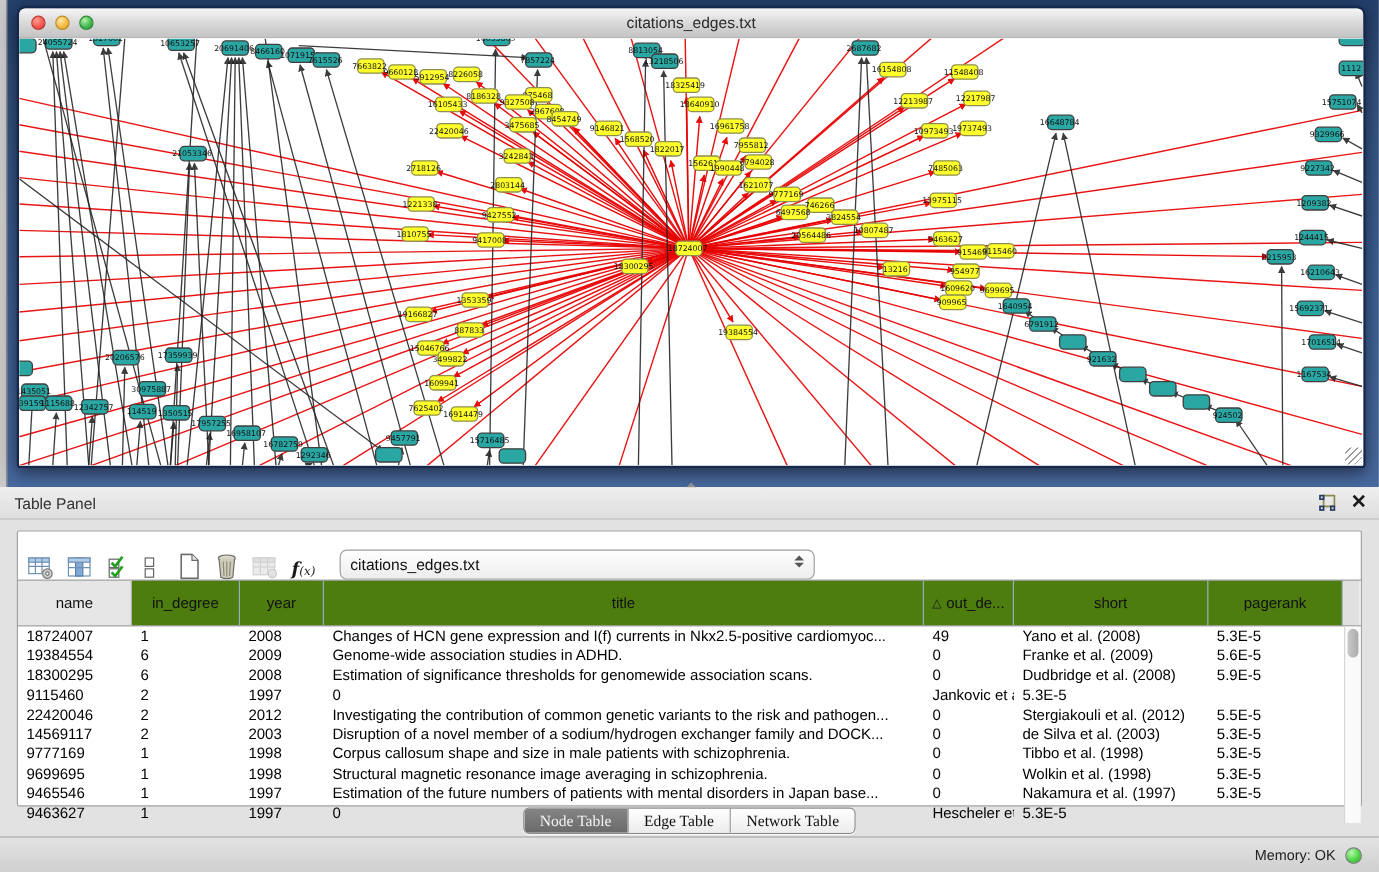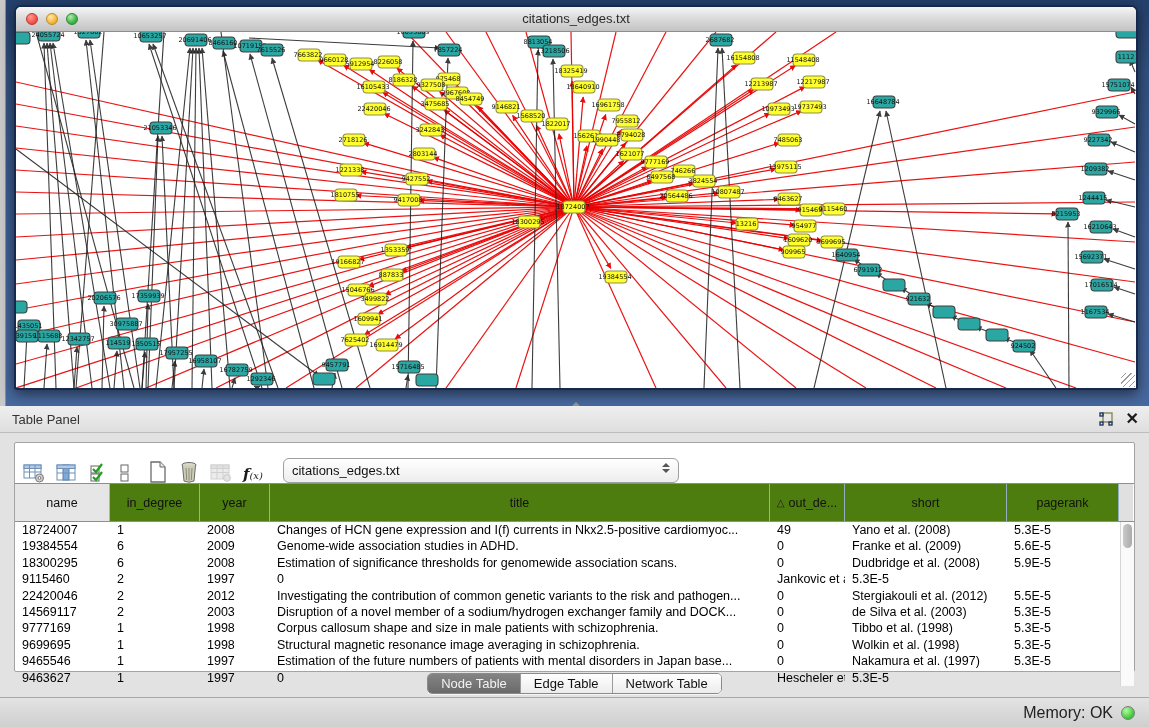--- a/index.html
+++ b/index.html
@@ -58,32 +58,32 @@
   .th.gray { background:#e6e6e6; border-right:1px solid #b4b4b4; }
   .th .sort { font-size:10px; margin-right:4px; color:#222; }
   .th.corner { background:#e0e0e0; border-right:none; }
   .tbody { position:relative; height:164px; overflow:hidden; }
   .tr { height:16.4px; }
   .td { font-size:12.5px; color:#000; line-height:16.4px; white-space:nowrap; overflow:hidden;
         text-overflow:clip; padding-left:7px; }
   .scroll-track { position:absolute; right:0; top:0; width:14px; height:164px; background:#fafafa; border-left:1px solid #d6d6d6; }
   .scroll-thumb { position:absolute; left:2px; top:2px; width:9px; height:24px; background:linear-gradient(90deg,#c9c9c9,#ababab); border-radius:5px; }
 
-  .tabs-wrap { position:absolute; left:0; top:267px; width:100%; display:flex; justify-content:center; }
+  .tabs-wrap { position:absolute; left:0; top:267px; width:100%; display:flex; justify-content:center;font-family:Liberation Serif, serif; }
   .segmented { display:inline-flex; border:1px solid #8a8a8a; border-radius:5px; overflow:hidden;
                background:#fff; box-shadow:0 1px 0 rgba(255,255,255,.7); }
   .segment { padding:2px 13px; font-size:13px; color:#111; background:linear-gradient(180deg,#ffffff,#ececec);
              border-left:1px solid #9a9a9a; }
   .segment:first-child { border-left:none; }
   .segment.active { background:linear-gradient(180deg,#848484,#6a6a6a); color:#f2f2f2; }
 
   .status-bar { position:absolute; left:0; bottom:0; width:100%; height:30px;
                 background:linear-gradient(180deg,#e3e3e3,#cfcfcf); border-top:1px solid #a8a8a8;
                 display:flex; align-items:center; justify-content:flex-end; padding-right:14px; }
-  .status-text { font-size:16px; color:#222; margin-right:8px; }
+  .status-text { font-size:12px; color:#222; margin-right:8px; }
   .status-dot { width:14px; height:14px; border-radius:50%;
                 background:radial-gradient(circle at 35% 30%,#b8f7a9,#46d13f 60%,#2ca32a); border:1px solid #7d7d7d; }
 </style>
 </head>
 <body>
 
 <div class="desktop">
   <div class="left-strip"></div>
 
   <div class="net-window">

